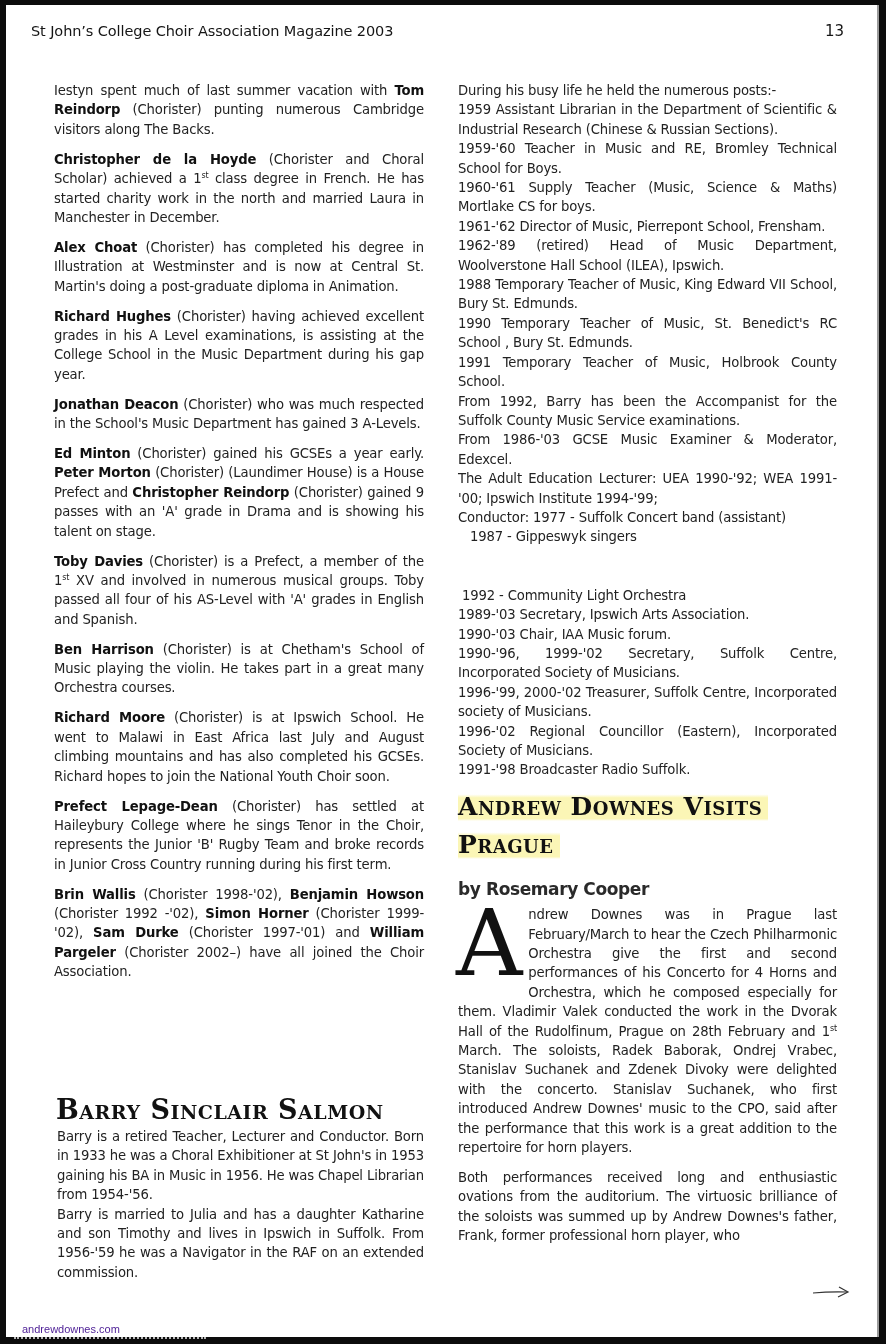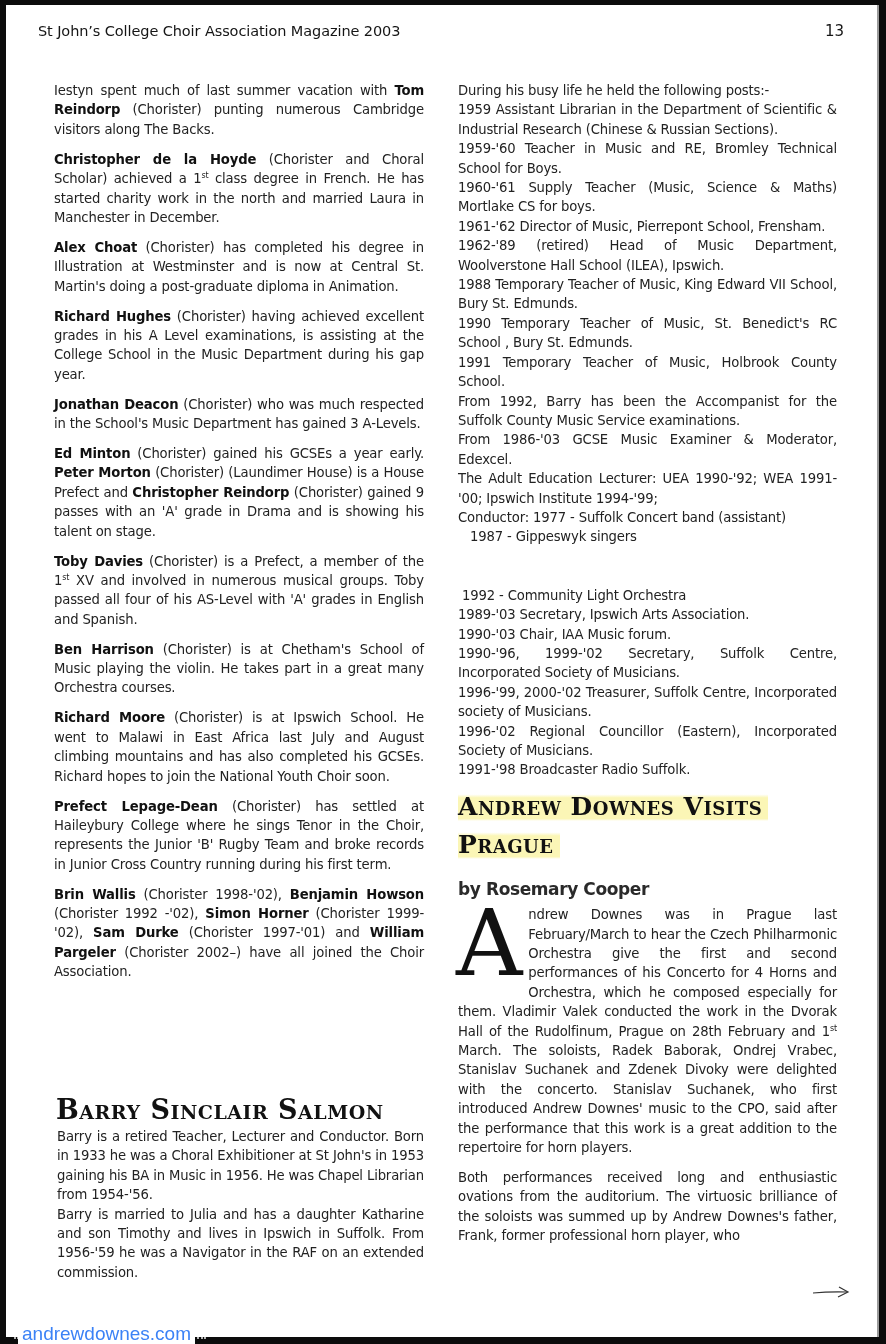--- a/index.html
+++ b/index.html
@@ -12,21 +12,21 @@
       border-top: 5px solid #0c0c0c;
       border-right: 7px solid #0c0c0c;
       border-bottom: 7px solid #0c0c0c;
       background: #ffffff;
     }
     .frame::after {
       content: ""; position: absolute; right: 0; top: 0; bottom: 0; width: 2px; background: #9a9a9a;
     }
 
     .running-head {
-      position: absolute; left: 32px; top: 18px;
+      position: absolute; left: 25px; top: 18px;
       font-family: "DejaVu Sans", sans-serif; font-size: 14.5px; color: #151515;
       letter-spacing: -0.1px;
     }
     .page-number {
       position: absolute; right: 35px; top: 17px;
       font-family: "DejaVu Sans", sans-serif; font-size: 15px; color: #151515;
     }
 
     .col {
       position: absolute; font-size: 13.2px; line-height: 19.4px;
@@ -71,21 +71,21 @@
     .list-line { display: block; }
     .indent1 { padding-left: 12px; }
     .indent2 { padding-left: 4px; margin-top: 39px; }
 
     .continue-arrow {
       position: absolute; right: 28px; top: 1280px; width: 40px; height: 14px;
     }
 
     .watermark {
       position: absolute; left: 12px; top: 1318px;
-      font-family: "Liberation Sans", sans-serif; font-size: 19px; color: #3b82f6;
+      font-family: "Liberation Sans", sans-serif; font-size: 11px; color: #4c1d95;
       background: #fff; padding: 0 4px;
     }
     .watermark-ghost {
       position: absolute; left: 8px; top: 1328px; width: 192px; height: 6px;
       border-bottom: 2px dotted #b8b8b8;
     }
   </style>
 </head>
 <body>
 
@@ -109,21 +109,21 @@
     </div>
 
   <h2 class="section-title title-barry">Barry Sinclair Salmon</h2>
   <div class="col barry-body">
     <p class="tight">Barry is a retired Teacher, Lecturer and Conductor. Born in 1933 he was a Choral Exhibitioner at St John's in 1953 gaining his BA in Music in 1956. He was Chapel Librarian from 1954-'56.</p>
     <p class="tight">Barry is married to Julia and has a daughter Katharine and son Timothy and lives in Ipswich in Suffolk. From 1956-'59 he was a Navigator in the RAF on an extended commission.</p>
   </div>
 
   <div class="col col-right">
     <div>
-      <span class="list-line">During his busy life he held the following posts:-</span>
+      <span class="list-line">During his busy life he held the numerous posts:-</span>
       <div id="posts-a">
           <span class="list-line">1959 Assistant Librarian in the Department of Scientific &amp; Industrial Research (Chinese &amp; Russian Sections).</span>
           <span class="list-line">1959-'60 Teacher in Music and RE, Bromley Technical School for Boys.</span>
           <span class="list-line">1960-'61 Supply Teacher (Music, Science &amp; Maths) Mortlake CS for boys.</span>
           <span class="list-line">1961-'62 Director of Music, Pierrepont School, Frensham.</span>
           <span class="list-line">1962-'89 (retired) Head of Music Department, Woolverstone Hall School (ILEA), Ipswich.</span>
           <span class="list-line">1988 Temporary Teacher of Music, King Edward VII School, Bury St. Edmunds.</span>
           <span class="list-line">1990 Temporary Teacher of Music, St. Benedict's RC School , Bury St. Edmunds.</span>
           <span class="list-line">1991 Temporary Teacher of Music, Holbrook County School.</span>
           <span class="list-line">From 1992, Barry has been the Accompanist for the Suffolk County Music Service examinations.</span>

